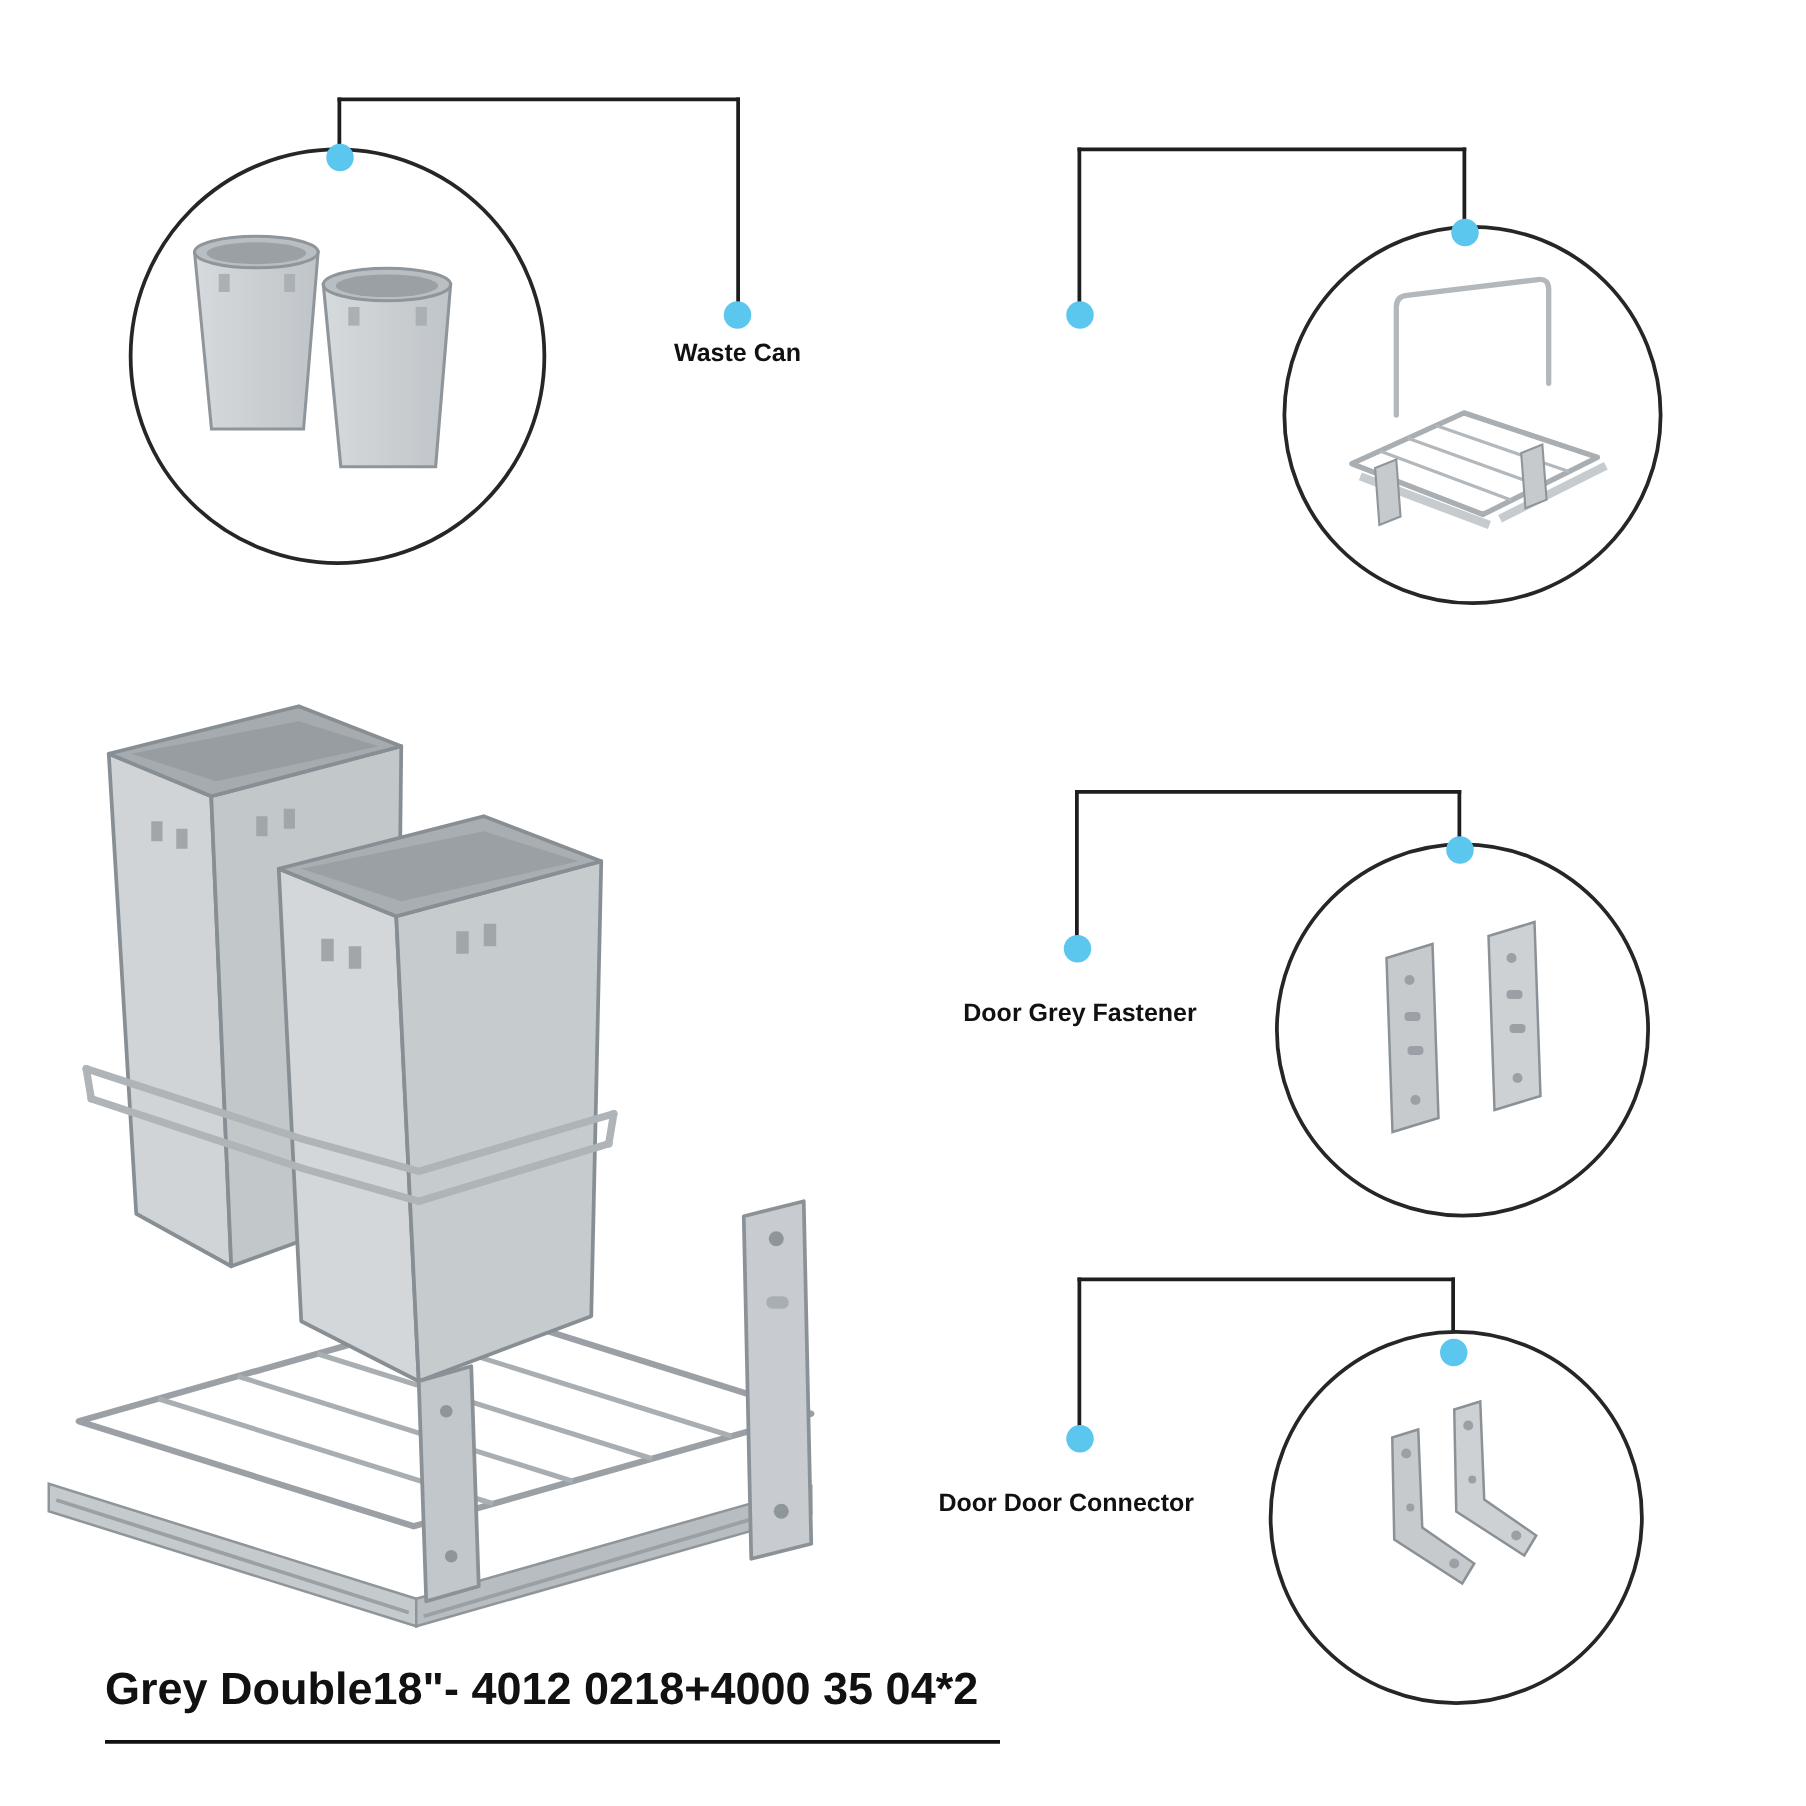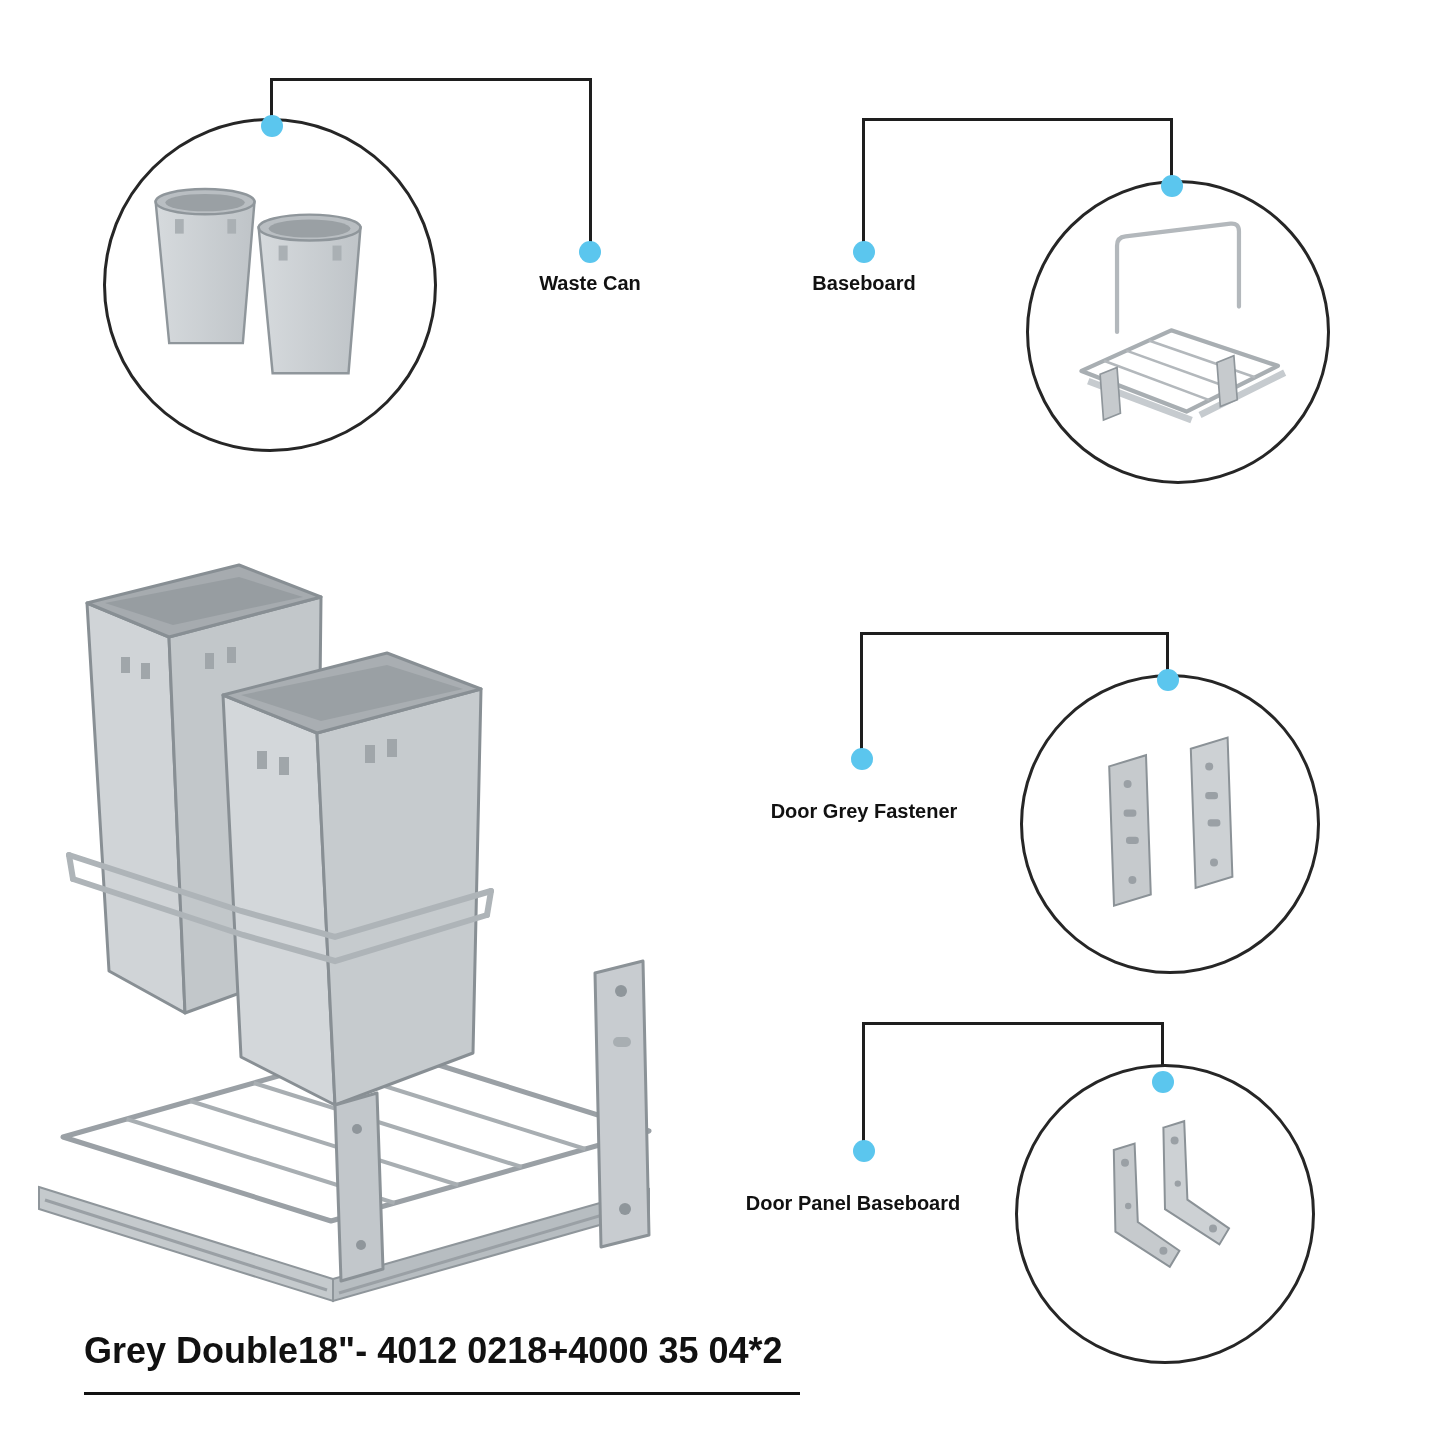--- a/index.html
+++ b/index.html
@@ -66,21 +66,20 @@
   <div class="hline" style="left:270px;top:78px;width:322px;"></div>
   <div class="vline" style="left:589px;top:78px;height:168px;"></div>
   <div class="dot" style="left:579px;top:241px;"></div>
   <div class="callout-label" style="left:440px;top:272px;width:300px;">Waste Can</div>
 
   <div class="dot" style="left:853px;top:241px;"></div>
   <div class="vline" style="left:862px;top:118px;height:126px;"></div>
   <div class="hline" style="left:862px;top:118px;width:311px;"></div>
   <div class="vline" style="left:1170px;top:118px;height:64px;"></div>
   <div class="dot" style="left:1161px;top:175px;"></div>
-  <div class="callout-label" style="left:714px;top:272px;width:300px;">Baseboard</div>
   <div class="circle" style="left:1026px;top:180px;width:304px;height:304px;">
     <svg viewBox="0 0 300 300" width="254" height="254">
       <path d="M78,150 L78,48 Q78,38 88,37 L212,22 Q222,21 222,31 L222,120" fill="none" stroke="#b3b8bc" stroke-width="5" stroke-linecap="round"></path>
       <path d="M36,196 L142,148 L268,190 L160,244 Z" fill="none" stroke="#a8aeb2" stroke-width="5" stroke-linejoin="round"></path>
       <line x1="62.5" y1="184" x2="187" y2="230.5" stroke="#b3b8bc" stroke-width="3"></line>
       <line x1="89" y1="172" x2="214" y2="217" stroke="#b3b8bc" stroke-width="3"></line>
       <line x1="115.5" y1="160" x2="241" y2="203.5" stroke="#b3b8bc" stroke-width="3"></line>
       <line x1="44" y1="208" x2="166" y2="254" stroke="#c6cbcf" stroke-width="8"></line>
       <line x1="176" y1="248" x2="276" y2="198" stroke="#c6cbcf" stroke-width="8"></line>
       <path d="M58,200 L78,192 L82,246 L62,254 Z" fill="#c6cacd" stroke="#8f969b" stroke-width="2"></path>
@@ -107,21 +106,21 @@
       <rect x="194" y="110" width="16" height="9" rx="4" fill="#9aa0a5"></rect>
       <rect x="197" y="144" width="16" height="9" rx="4" fill="#9aa0a5"></rect>
     </svg>
   </div>
 
   <div class="dot" style="left:853px;top:1140px;"></div>
   <div class="vline" style="left:862px;top:1022px;height:120px;"></div>
   <div class="hline" style="left:862px;top:1022px;width:302px;"></div>
   <div class="vline" style="left:1161px;top:1022px;height:58px;"></div>
   <div class="dot" style="left:1152px;top:1071px;"></div>
-  <div class="callout-label" style="left:653px;top:1192px;width:400px;">Door Panel Baseboard</div>
+  <div class="callout-label" style="left:653px;top:1192px;width:400px;">Door Door Connector</div>
   <div class="circle" style="left:1015px;top:1064px;width:300px;height:300px;">
     <svg viewBox="0 0 300 300" width="240" height="240">
       <path d="M86,70 L112,62 L116,160 L168,196 L156,216 L88,172 Z" fill="#c6cacd" stroke="#8b9297" stroke-width="2.5"></path>
       <circle cx="100" cy="86" r="5" fill="#9aa0a5"></circle>
       <circle cx="104" cy="140" r="4" fill="#9aa0a5"></circle>
       <circle cx="148" cy="196" r="5" fill="#9aa0a5"></circle>
       <path d="M148,42 L174,34 L178,132 L230,168 L218,188 L150,144 Z" fill="#cdd1d4" stroke="#8b9297" stroke-width="2.5"></path>
       <circle cx="162" cy="58" r="5" fill="#9aa0a5"></circle>
       <circle cx="166" cy="112" r="4" fill="#9aa0a5"></circle>
       <circle cx="210" cy="168" r="5" fill="#9aa0a5"></circle>

